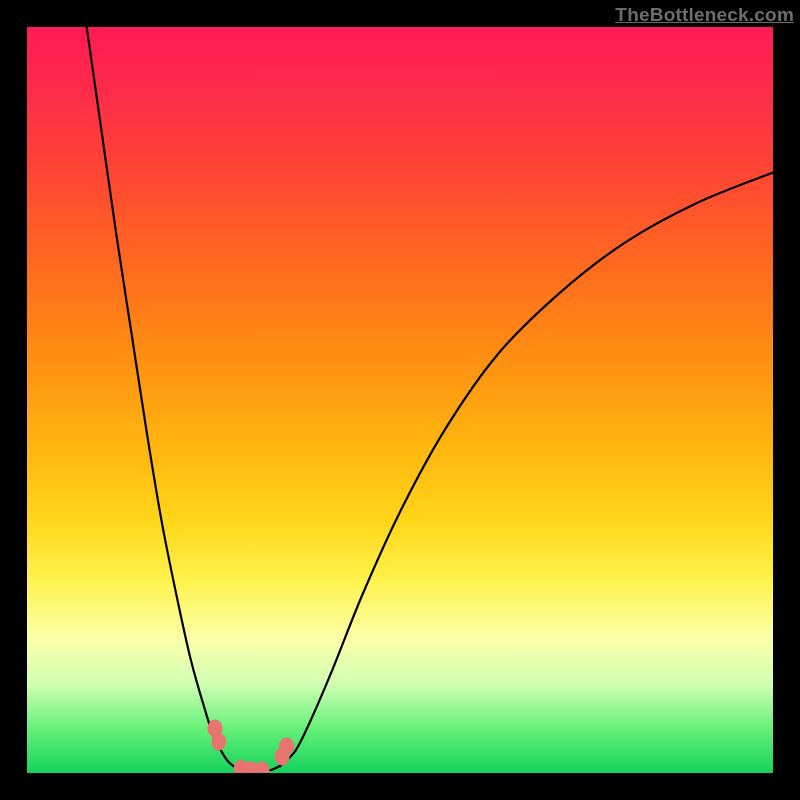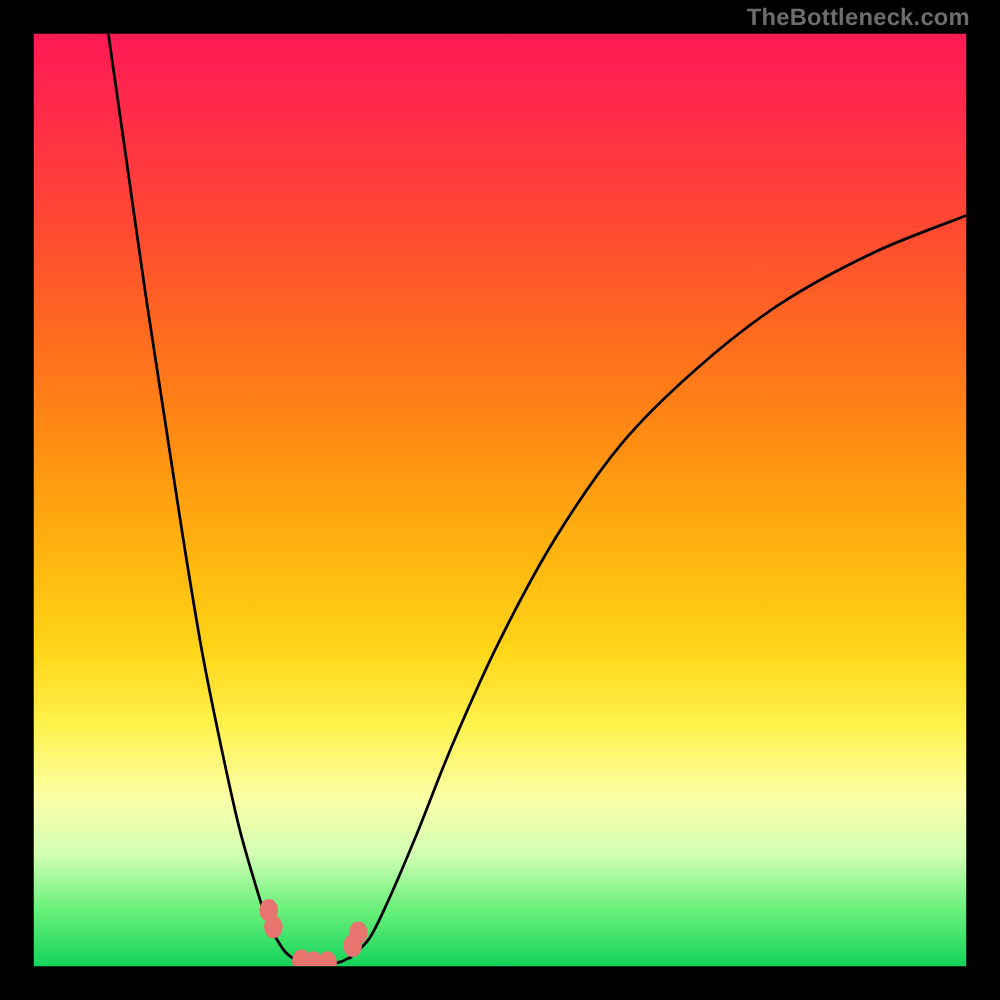--- a/index.html
+++ b/index.html
@@ -29,26 +29,27 @@
       #ffd518 66%,
       #fff24b 74%,
       #fbffa8 82%,
       #d1ffb3 88%,
       #67f07a 94%,
       #14d35a 100%);
   }
   .watermark {
     position: absolute;
     top: 4px;
-    right: 24px;
+    right: 6px;
     color: #6d6d6d;
     font-size: 19px;
     font-weight: 600;
     letter-spacing: 0.2px;
     user-select: none;
+    text-decoration: underline;
   }
   svg.curve {
     position: absolute;
     left: 0; top: 0;
     width: 746px;
     height: 746px;
   }
   .curve path {
     fill: none;
     stroke: #000;

